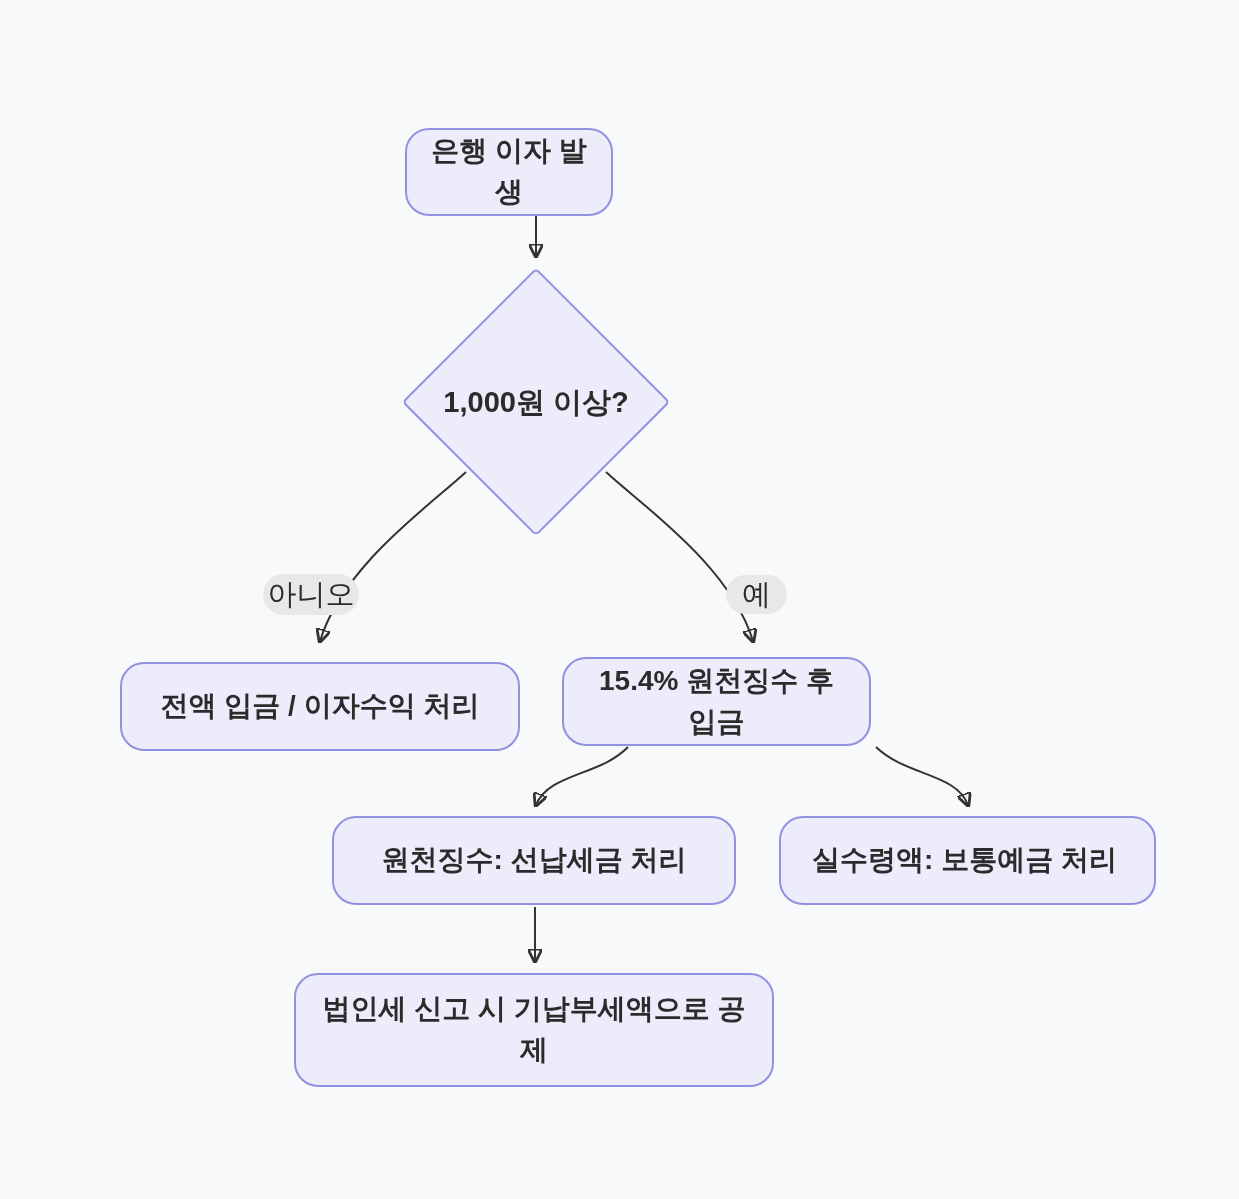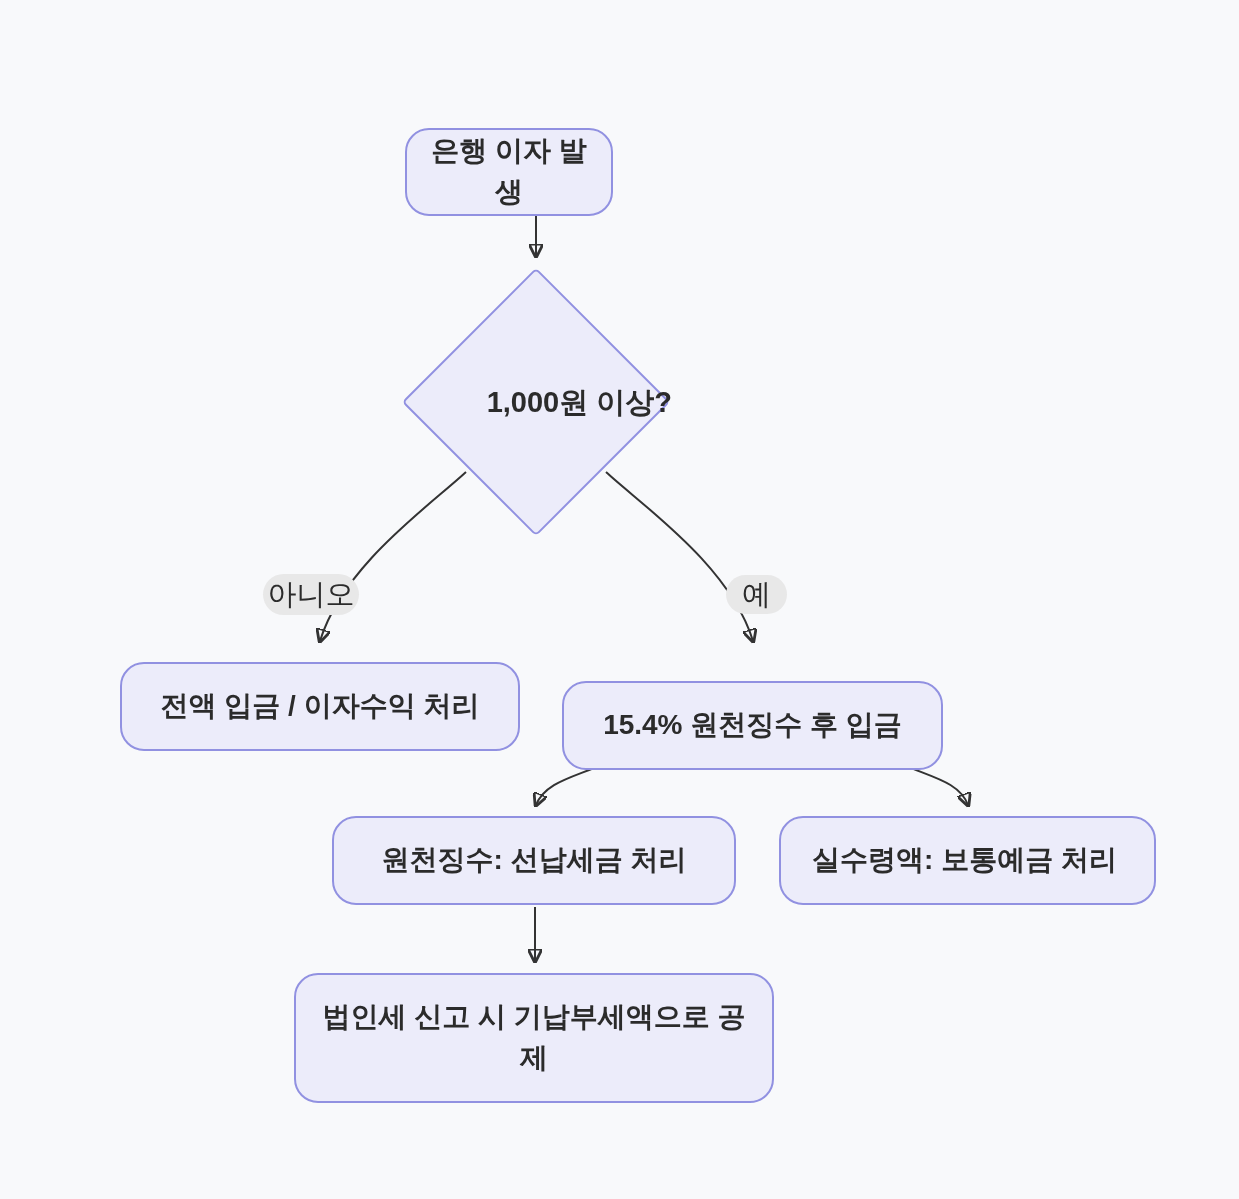--- a/index.html
+++ b/index.html
@@ -44,38 +44,38 @@
     justify-content: center;
     text-align: center;
     font-size: 28px;
     font-weight: 600;
     line-height: 1.45;
     color: var(--text);
     padding: 0 22px;
   }
   .node-start       { left: 405px; top: 96px; width: 208px; height: 88px; margin-top: 32px; }
   .node-no-result   { left: 120px; top: 662px; width: 400px; height: 89px; }
-  .node-yes-result  { left: 562px; top: 681px; width: 381px; height: 89px; }
+  .node-yes-result  { left: 562px; top: 657px; width: 309px; height: 89px; }
   .node-withholding { left: 332px; top: 816px; width: 404px; height: 89px; }
   .node-net         { left: 779px; top: 816px; width: 377px; height: 89px; padding-left: 16px; }
-  .node-final       { left: 294px; top: 973px; width: 480px; height: 130px; }
+  .node-final       { left: 294px; top: 973px; width: 480px; height: 114px; }
   .diamond-shape {
     position: absolute;
     left: 441px; top: 307px;
     width: 190px; height: 190px;
     background: var(--node-fill);
     border: 2px solid var(--node-border);
     border-radius: 5px;
     transform: rotate(45deg);
   }
   .diamond-label {
     position: absolute;
     left: 400px; top: 383px;
     width: 272px;
-    text-align: right;
+    text-align: center;
     font-size: 29px;
     font-weight: 600;
     color: var(--text);
   }
   .edge-label {
     position: absolute;
     background: var(--pill);
     color: var(--text);
     border-radius: 21px;
     display: flex;

